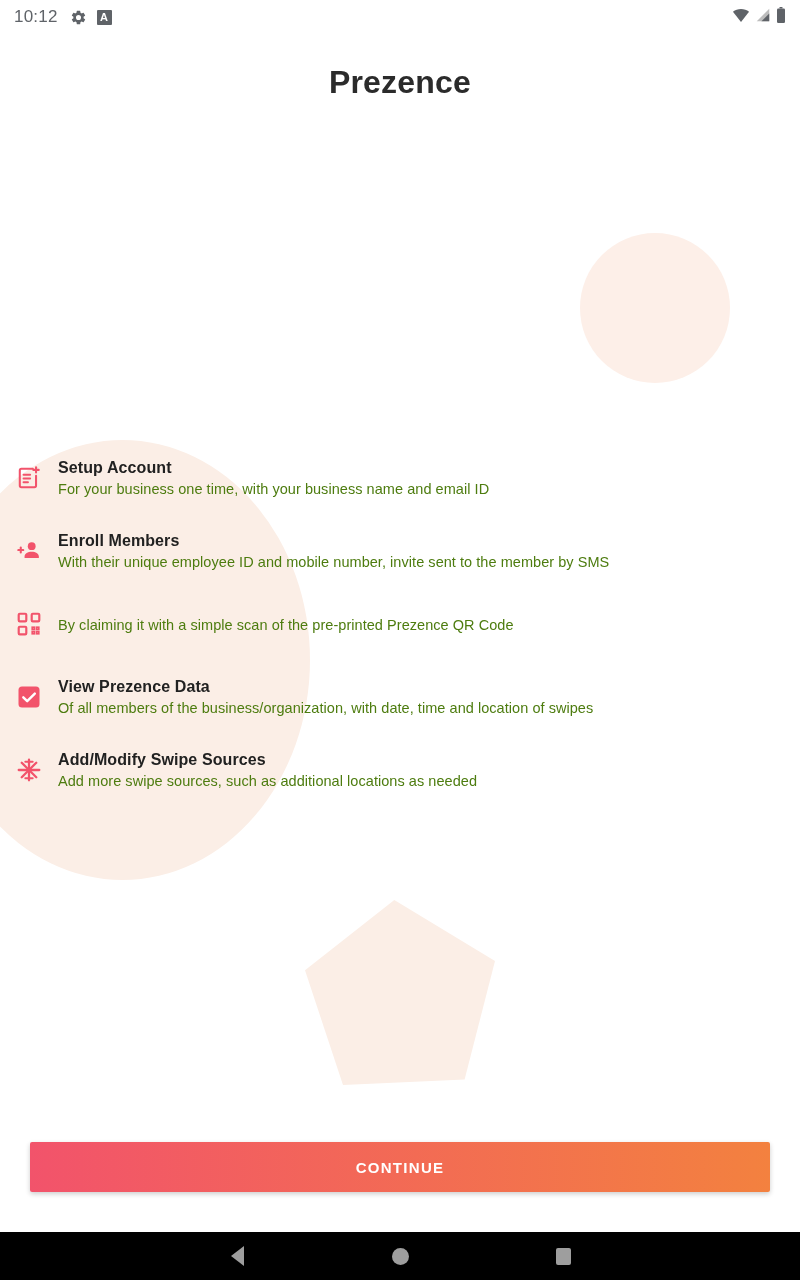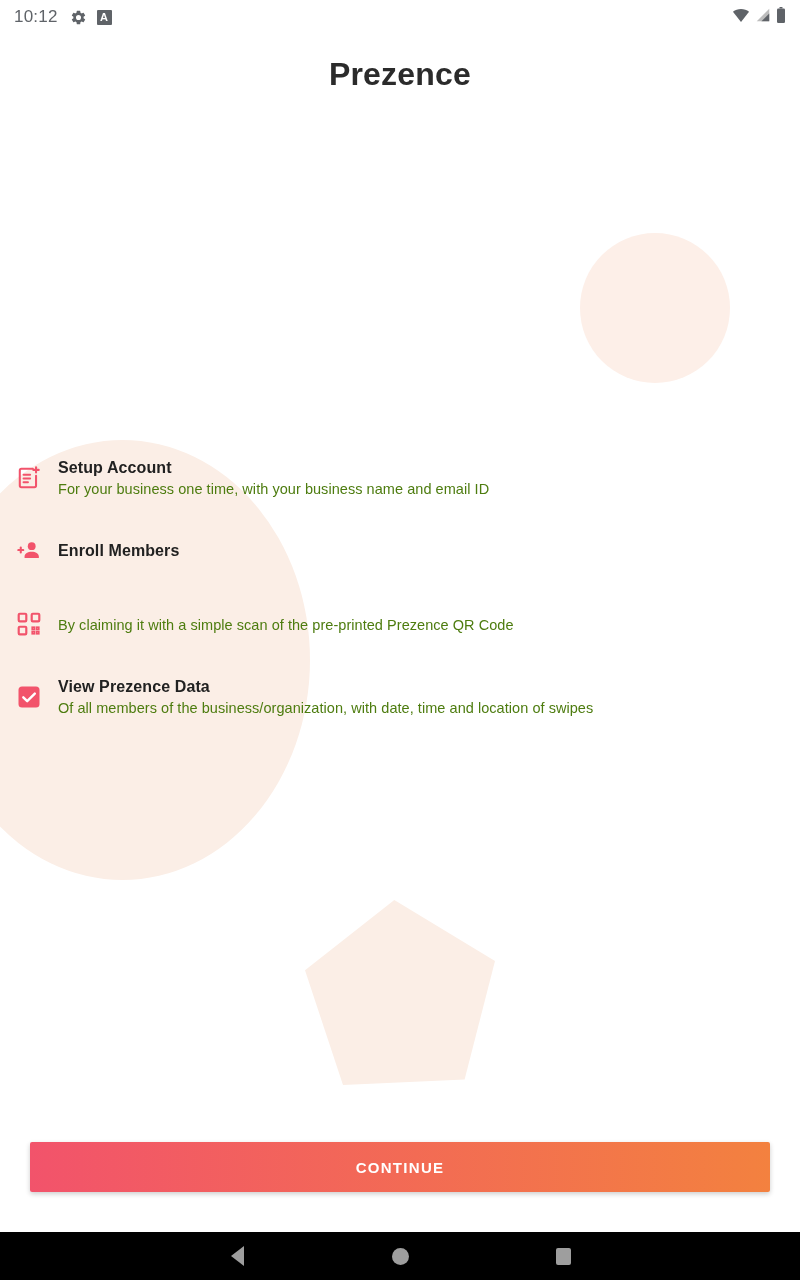--- a/index.html
+++ b/index.html
@@ -70,21 +70,21 @@
   .deco-pentagon {
     left: 305px; top: 900px;
     width: 190px; height: 185px;
     background: #FBEEE6;
     clip-path: polygon(47% 0%, 100% 33%, 84% 97%, 20% 100%, 0% 38%);
   }
 
   
   .page-title {
     position: absolute;
-    top: 56px; left: 0;
+    top: 64px; left: 0;
     width: 800px;
     text-align: center;
     font-size: 32px;
     font-weight: 700;
     color: #2b2b2b;
     letter-spacing: .2px;
     z-index: 10;
   }
 
   
@@ -245,20 +245,21 @@
     <span class="feature-icon">
       <svg width="26" height="26" viewBox="0 0 24 24" fill="#F2536B">
         <circle cx="14.5" cy="7.5" r="3.6"></circle>
         <path d="M14.5 12.6c-3.6 0-6.6 1.9-6.6 4.2v1.6h13.2v-1.6c0-2.3-3-4.2-6.6-4.2z"></path>
         <rect x="1.2" y="10.2" width="6.4" height="1.9" rx="0.9"></rect>
         <rect x="3.45" y="7.95" width="1.9" height="6.4" rx="0.9"></rect>
       </svg>
     </span>
     <span class="feature-text">
       <div class="feature-title">Enroll Members</div>
+      <div class="feature-desc">With their unique employee ID and mobile number, invite sent to the member by SMS</div>
     </span>
   </div>
 
   <div class="feature-row">
     <span class="feature-icon">
       <svg width="26" height="26" viewBox="0 0 24 24" fill="none" stroke="#F2536B" stroke-width="2">
         <rect x="2.5" y="2.5" width="7" height="7" rx="1"></rect>
         <rect x="14.5" y="2.5" width="7" height="7" rx="1"></rect>
         <rect x="2.5" y="14.5" width="7" height="7" rx="1"></rect>
         <rect x="15" y="15" width="2" height="2" stroke-width="1.6"></rect>
@@ -278,20 +279,36 @@
         <rect x="1.5" y="1.5" width="21" height="21" rx="3.5" fill="#F2536B"></rect>
         <path d="M6.3 12.3l3.9 3.9 7.6-7.6" fill="none" stroke="#ffffff" stroke-width="2.4" stroke-linecap="round" stroke-linejoin="round"></path>
       </svg>
     </span>
     <span class="feature-text">
       <div class="feature-title">View Prezence Data</div>
       <div class="feature-desc">Of all members of the business/organization, with date, time and location of swipes</div>
     </span>
   </div>
 
+  <div class="feature-row">
+    <span class="feature-icon">
+      <svg width="26" height="26" viewBox="0 0 24 24" stroke="#F2536B" stroke-width="2.1" stroke-linecap="round">
+        <line x1="12" y1="2.5" x2="12" y2="21.5"></line>
+        <line x1="2.5" y1="12" x2="21.5" y2="12"></line>
+        <line x1="5.3" y1="5.3" x2="18.7" y2="18.7"></line>
+        <line x1="18.7" y1="5.3" x2="5.3" y2="18.7"></line>
+        <line x1="8.6" y1="4.4" x2="15.4" y2="4.4" stroke-width="1.8"></line>
+        <line x1="8.6" y1="19.6" x2="15.4" y2="19.6" stroke-width="1.8"></line>
+      </svg>
+    </span>
+    <span class="feature-text">
+      <div class="feature-title">Add/Modify Swipe Sources</div>
+      <div class="feature-desc">Add more swipe sources, such as additional locations as needed</div>
+    </span>
+  </div>
 
 </div>
 
 <button class="continue-btn" id="continue-btn" style="background: linear-gradient(90deg, rgb(242, 83, 107) 0%, rgb(243, 129, 63) 100%);">CONTINUE</button>
 
 <div class="navbar">
   <div class="nav-btn">
     <span class="nav-back"></span>
   </div>
   <div class="nav-btn">

